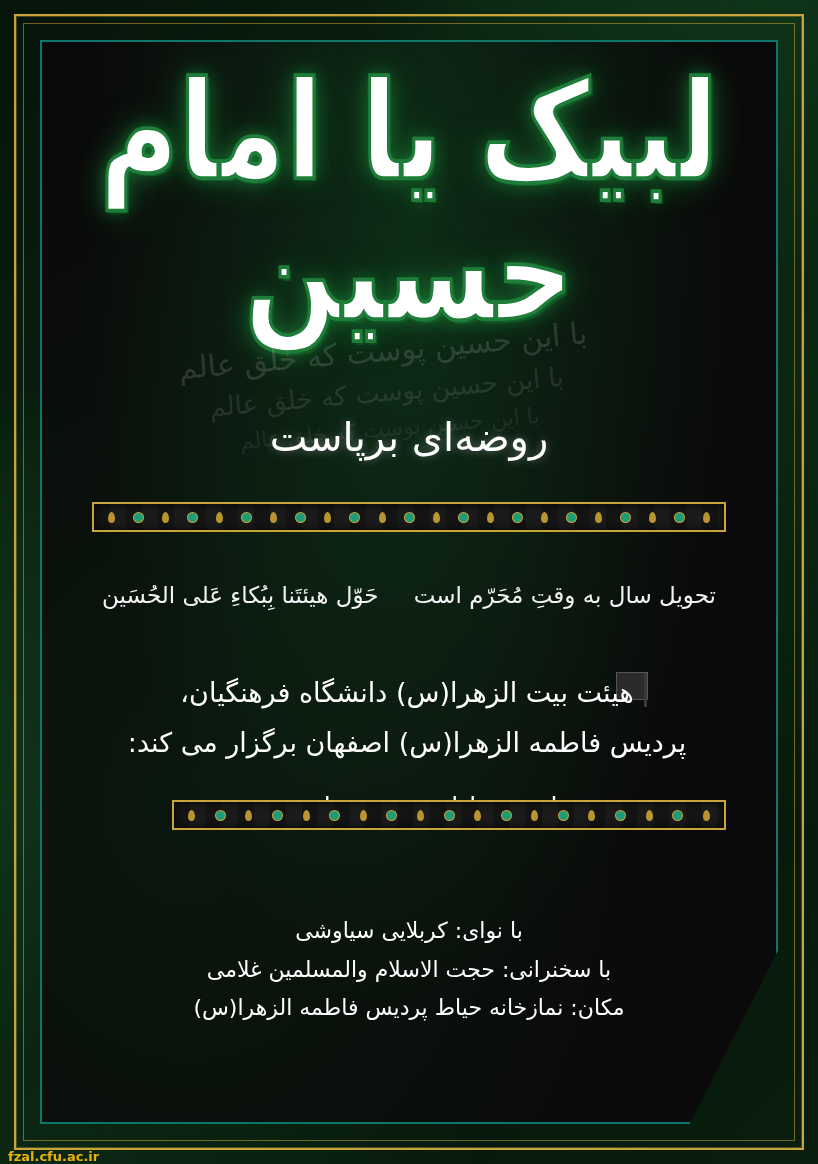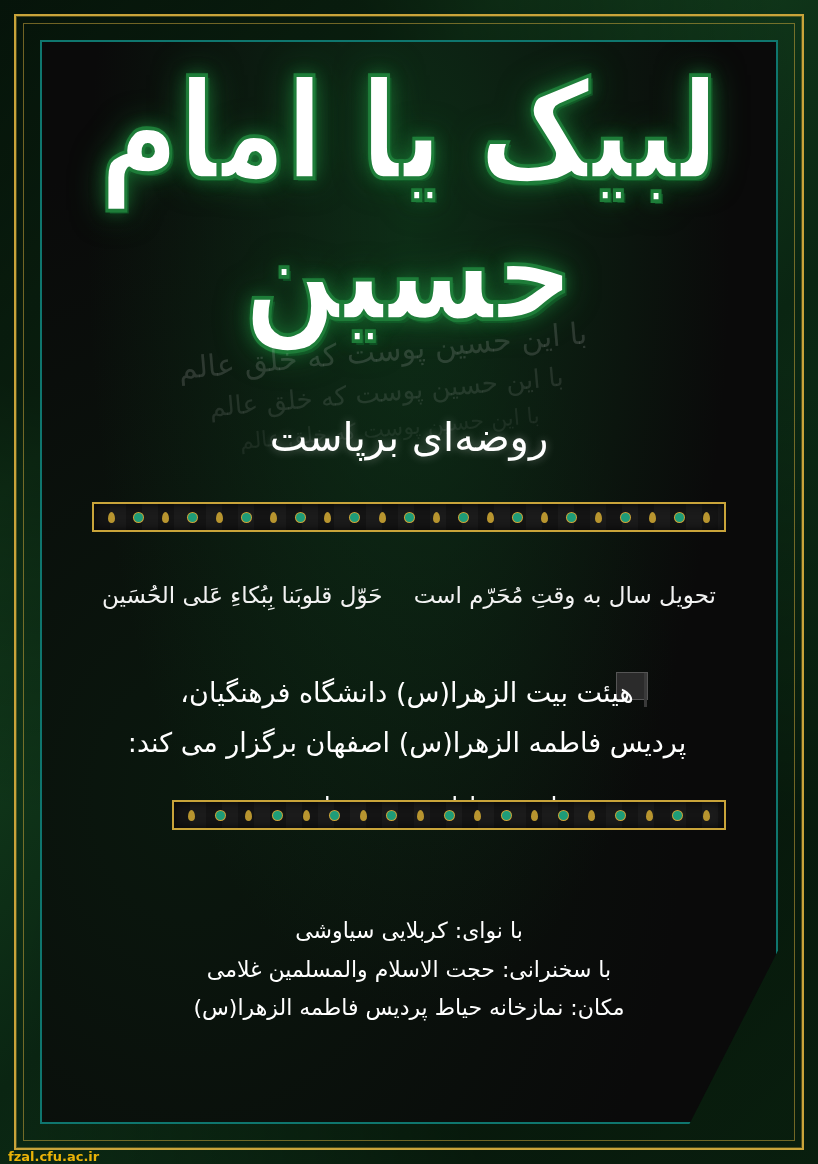--- a/index.html
+++ b/index.html
@@ -326,21 +326,21 @@
           <i></i>
           <i></i>
           <i></i>
           <i></i>
           <i></i>
       </div>
     </div>
 
     <div class="couplet">
       <span>تحویل سال به وقتِ مُحَرّم است</span>
-      <span>حَوّل قلوبَنا بِبُکاءِ عَلی الحُسَین</span>
+      <span>حَوّل هیئتَنا بِبُکاءِ عَلی الحُسَین</span>
     </div>
 
     <div class="flag"></div>
 
     <div class="main-text">
       <div class="l1">هیئت بیت الزهرا(س) دانشگاه فرهنگیان،</div>
       <div class="l2">پردیس فاطمه الزهرا(س) اصفهان برگزار می کند:</div>
       <div class="l3">مراسم عزاداری شب چهارم محرم</div>
     </div>
 

